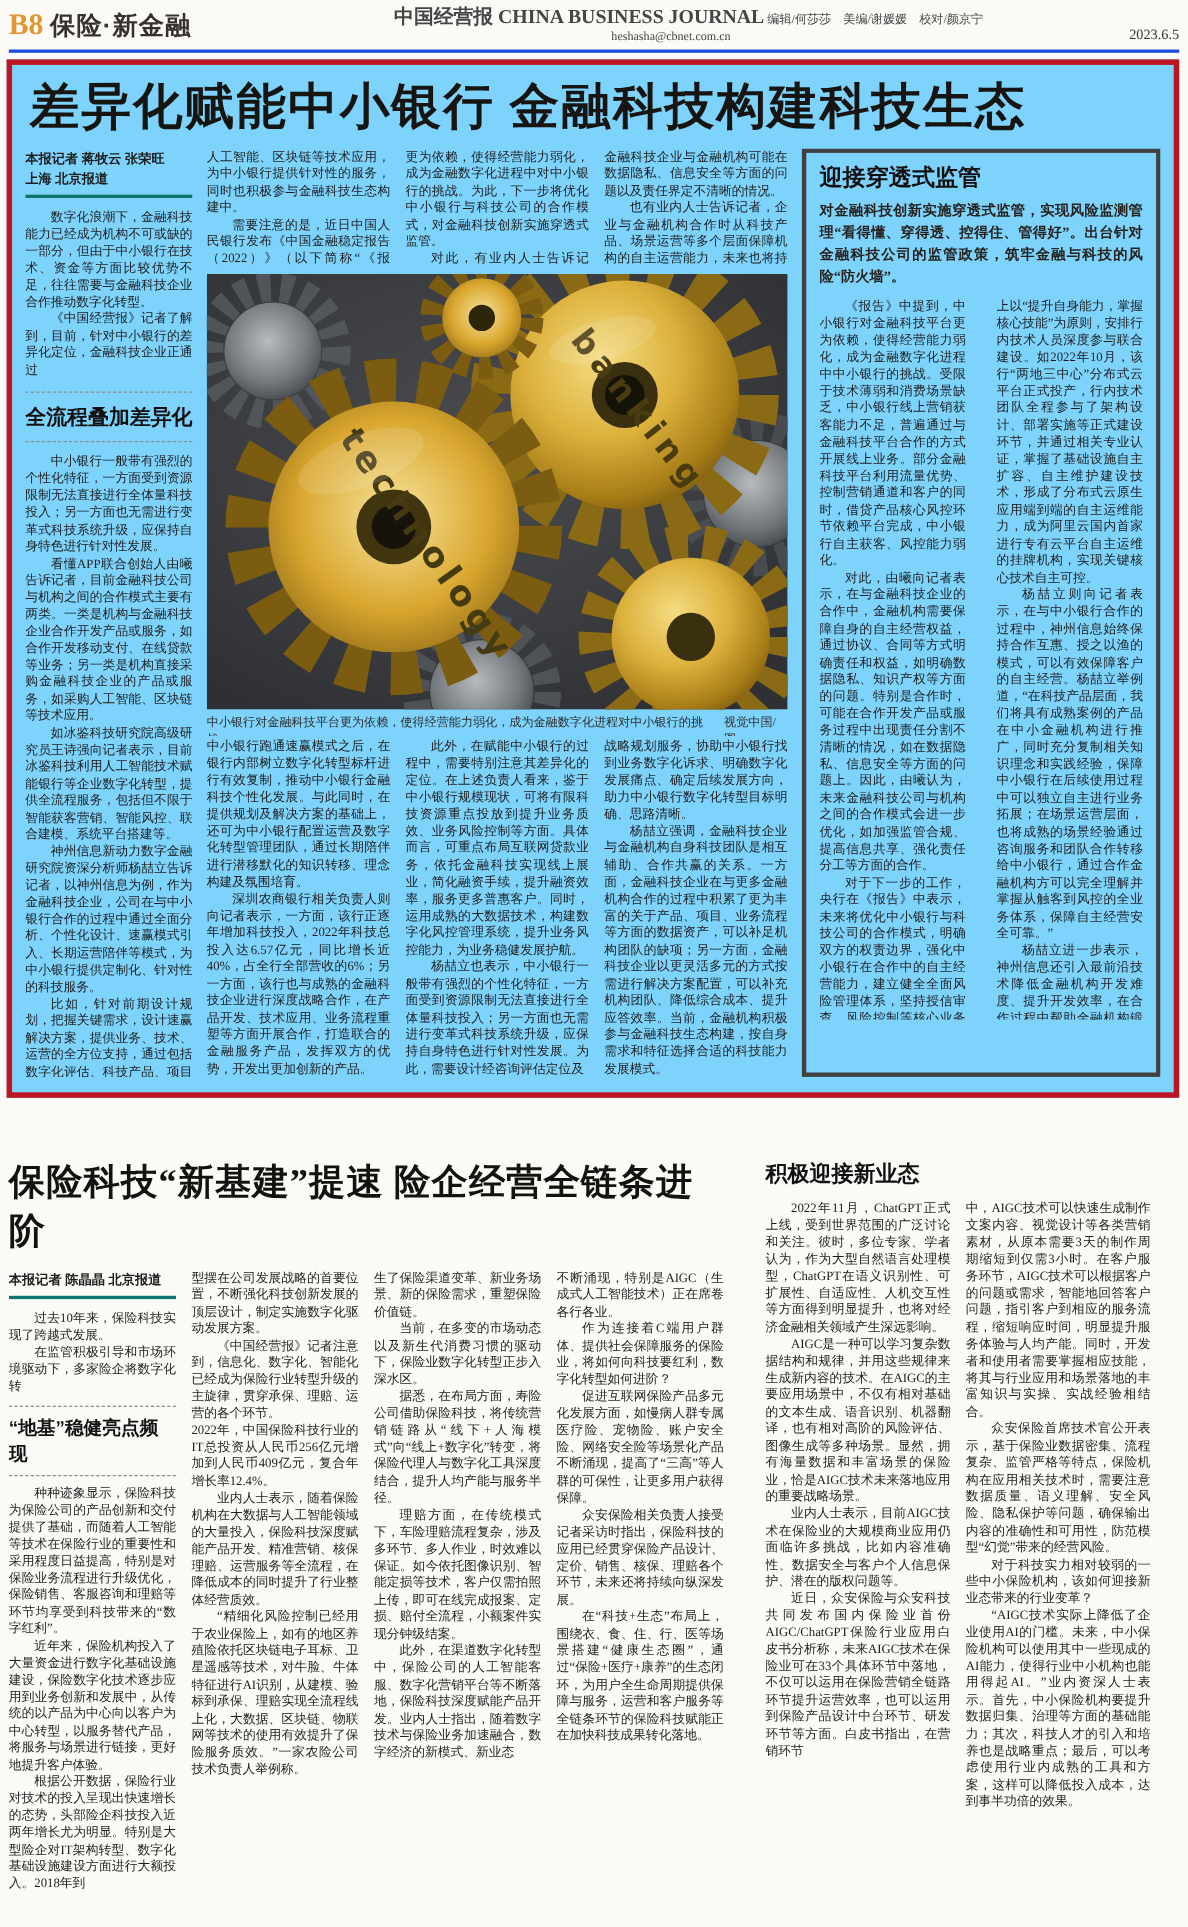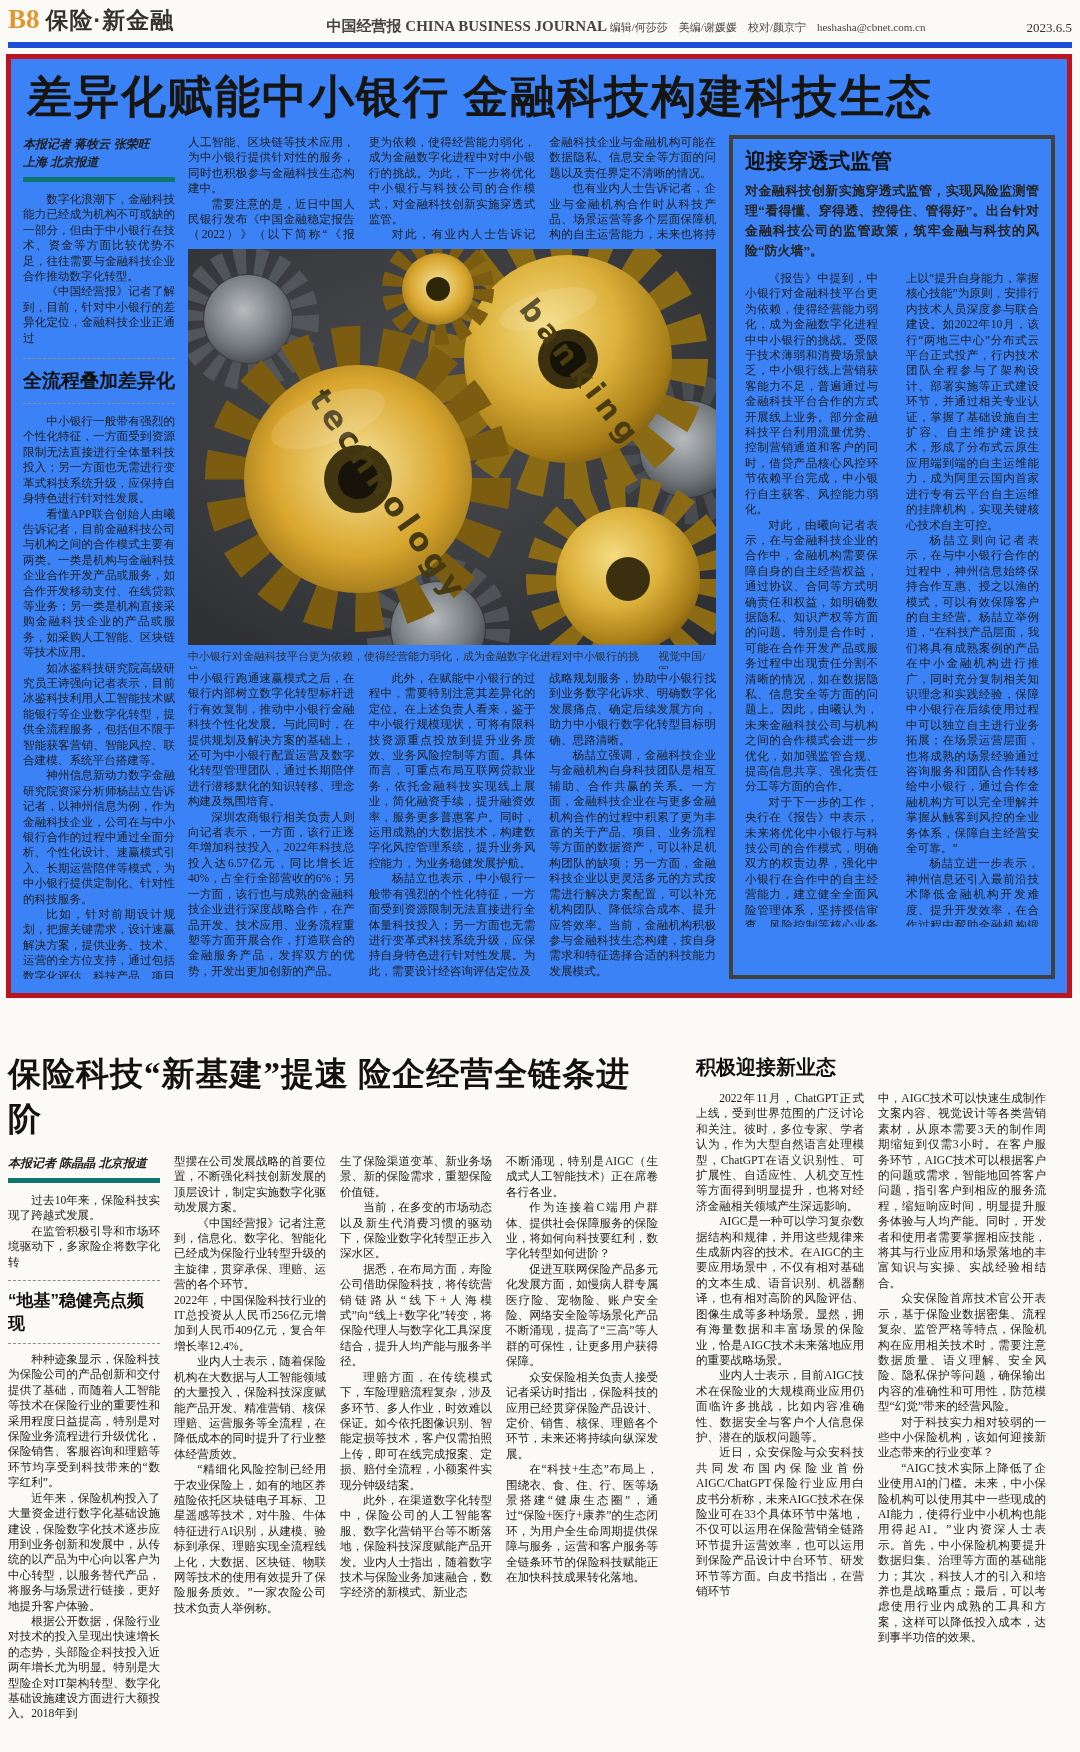--- a/index.html
+++ b/index.html
@@ -1,38 +1,38 @@
 <!DOCTYPE html>
 <html><head>
 <meta charset="utf-8">
 <style>
   html,body{margin:0;padding:0;background:#e8e6e1;}
   .page{position:relative;width:1080px;height:1752px;background:#fbfaf7;
         font-family:"Liberation Serif",serif;color:#1d1d1d;overflow:hidden;}
 
   
   .hdr{position:absolute;left:8px;top:6px;width:1064px;height:42px;
-       border-bottom:6px solid #1d4ed8;display:flex;align-items:flex-end;padding-bottom:6px;box-sizing:border-box;}
+       border-bottom:3px solid #1d4ed8;display:flex;align-items:flex-end;padding-bottom:6px;box-sizing:border-box;}
   .hdr-left{display:flex;align-items:baseline;gap:6px;width:260px;}
   .pageno{font-family:"Liberation Serif",serif;font-weight:700;font-size:27px;color:#e0972f;}
   .secname{font-family:"Liberation Sans",sans-serif;font-weight:700;font-size:23px;color:#35322e;letter-spacing:1px;}
   .hdr-mid{flex:1;text-align:center;font-size:11px;color:#454545;}
-  .hdr-mid b{font-size:15px;margin-left:32px;}
+  .hdr-mid b{font-size:18px;margin-left:32px;}
   .hdr-date{width:120px;text-align:right;font-size:13px;color:#333;}
 
   
   .leadbox{position:absolute;left:6px;top:54px;width:1066px;height:944px;
-           border:5px solid #bb1522;background:#3b82f6;box-sizing:border-box;padding:6px 12px;}
+           border:5px solid #bb1522;background:#7dd3fc;box-sizing:border-box;padding:6px 12px;}
   h1.lead-hl{margin:2px 0 8px 4px;font-family:"Liberation Serif",serif;font-weight:900;
              font-size:45px;letter-spacing:2px;color:#171512;}
   .lrow{display:flex;gap:13px;height:844px;overflow:hidden;}
 
   .c1{width:152px;overflow:hidden;}
   .byline{font-family:"Liberation Sans",sans-serif;font-weight:700;font-size:12px;line-height:18px;
-          border-bottom:5px solid #0f766e;padding-bottom:6px;margin-bottom:10px;font-style:italic;}
+          border-bottom:3px solid #0f766e;padding-bottom:6px;margin-bottom:10px;}
   p.np{margin:0;font-size:11.6px;line-height:15.4px;text-align:justify;text-indent:2em;}
   p.np.cont{text-indent:0;}
   .subhead{font-family:"Liberation Sans",sans-serif;font-weight:700;font-size:19px;color:#111;
            border-top:1px dashed #8f8d89;border-bottom:1px dashed #8f8d89;
            padding:9px 0;margin:12px 0 10px;}
 
   .mid{width:528px;display:flex;flex-direction:column;}
   .bandtop{display:flex;gap:14px;height:108px;overflow:hidden;}
   .bandtop .bc{flex:1;overflow:hidden;}
   .photo{height:396px;margin:6px 0 4px;}

